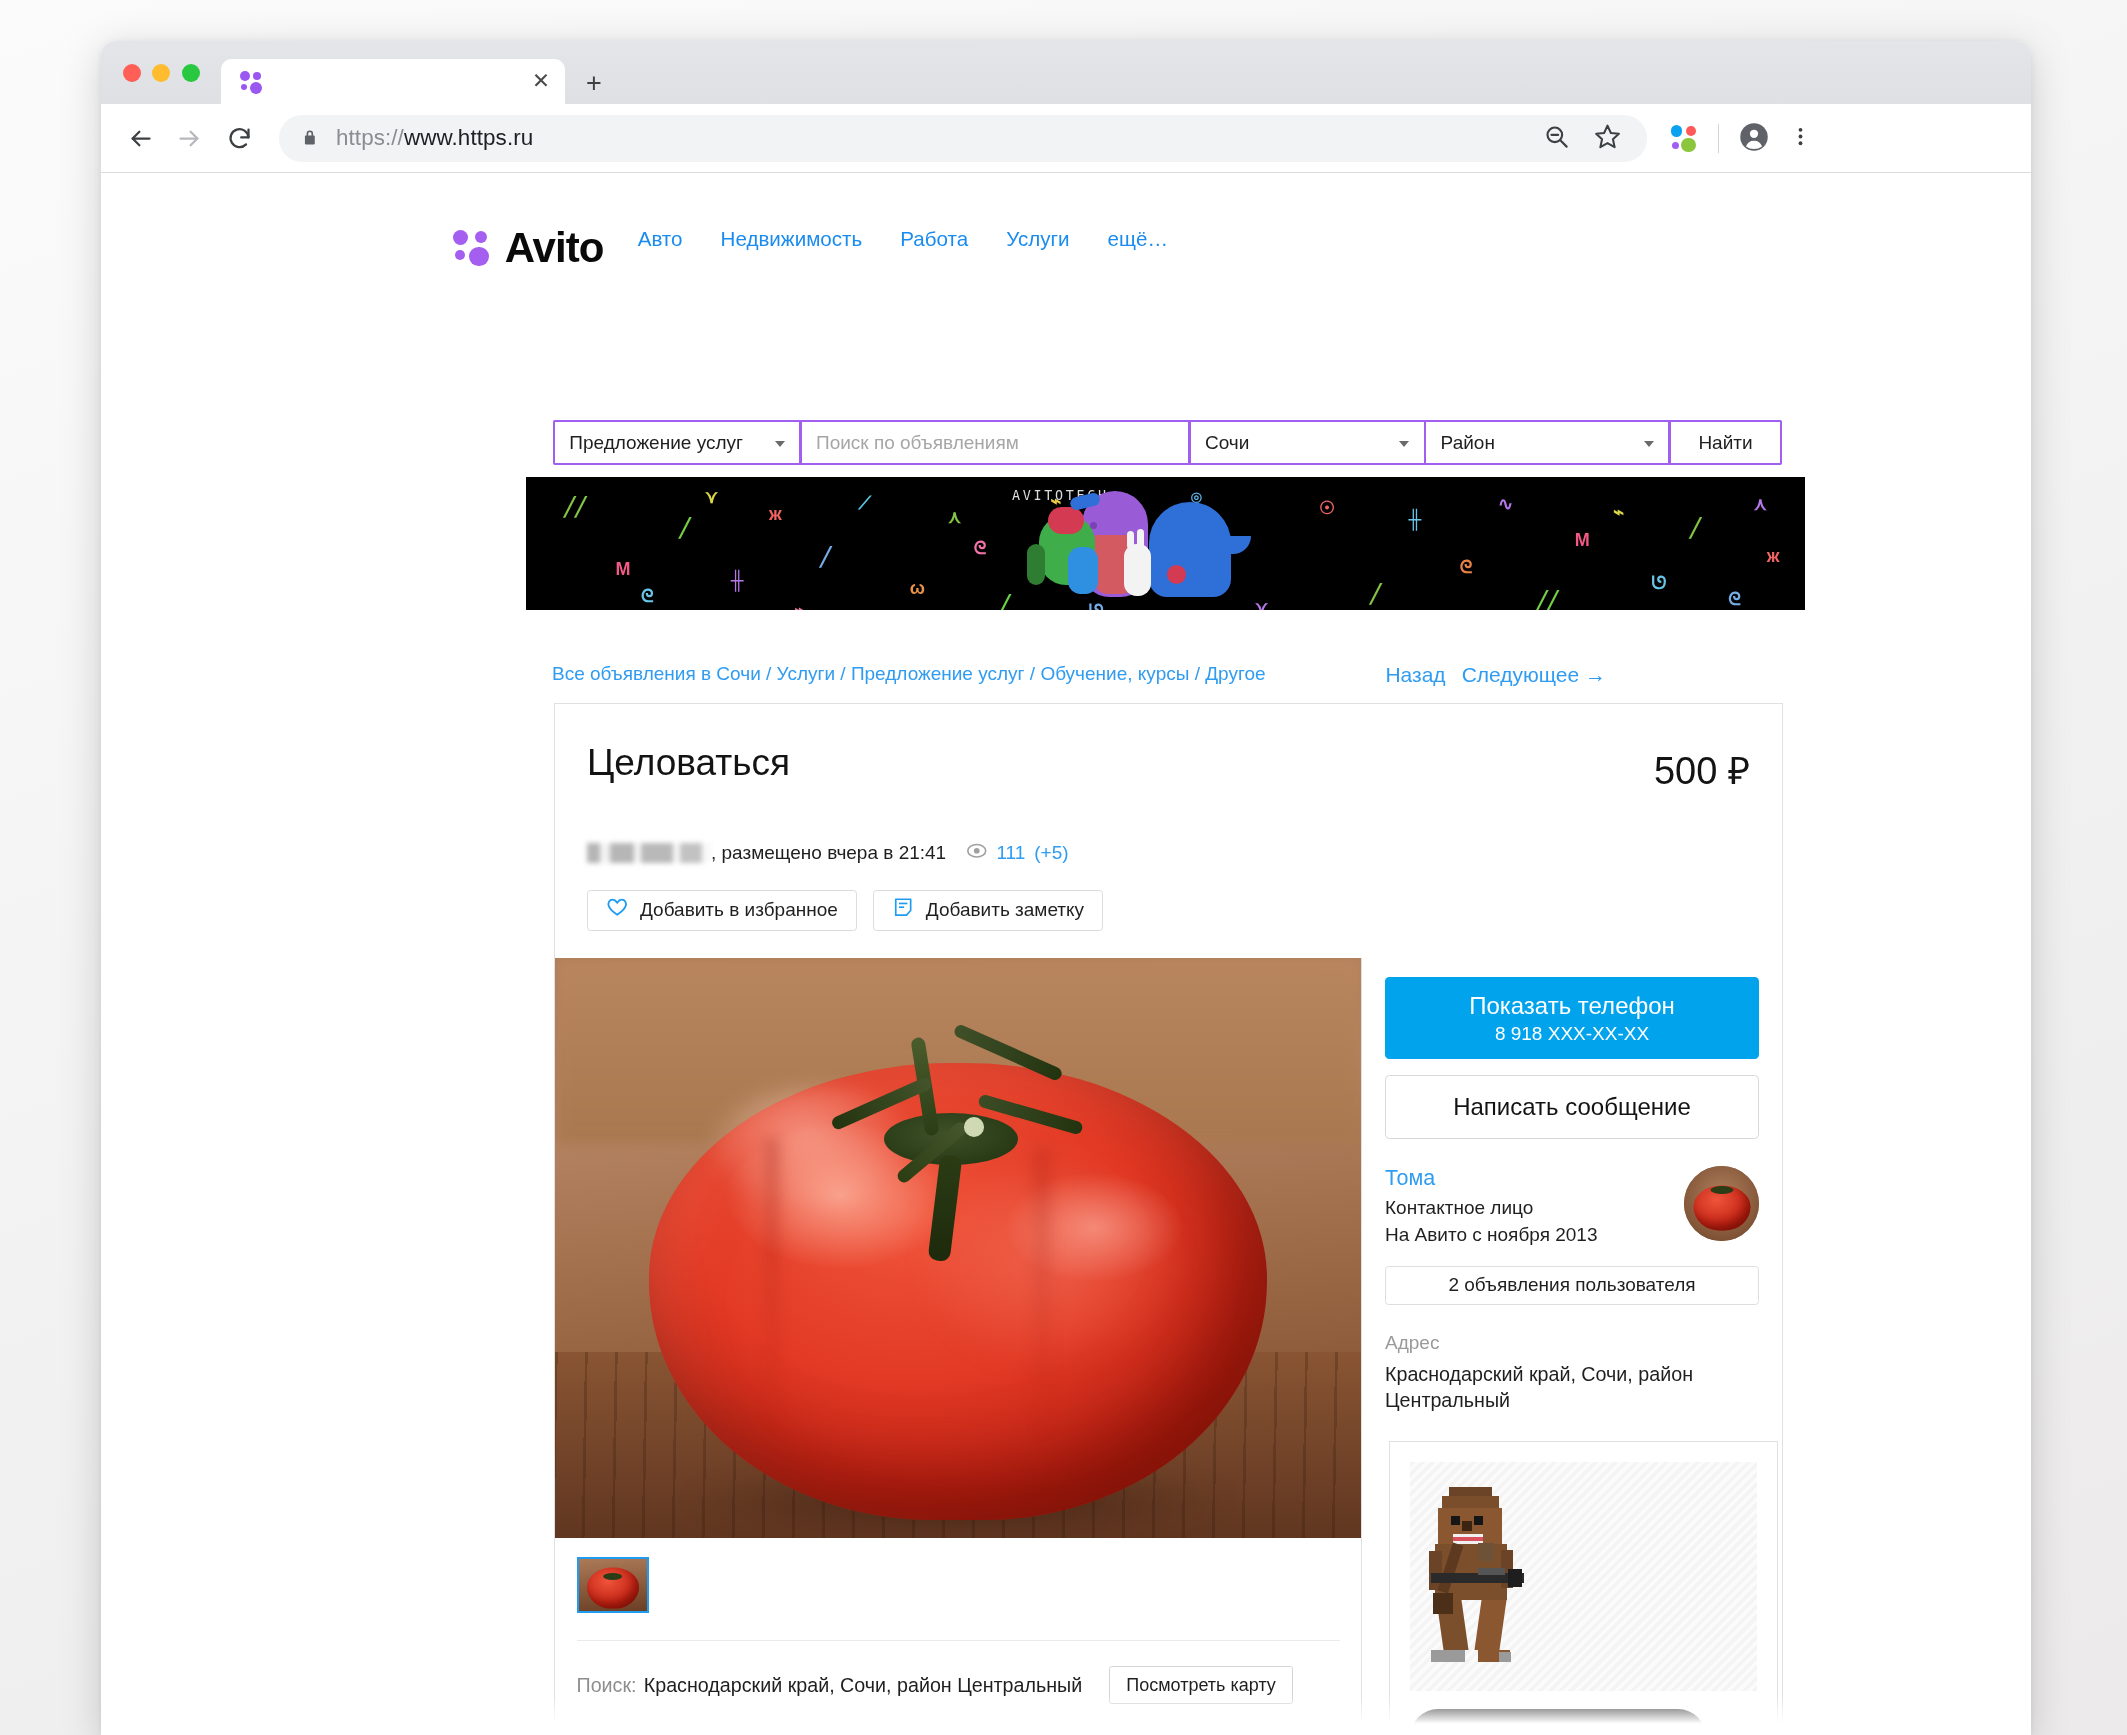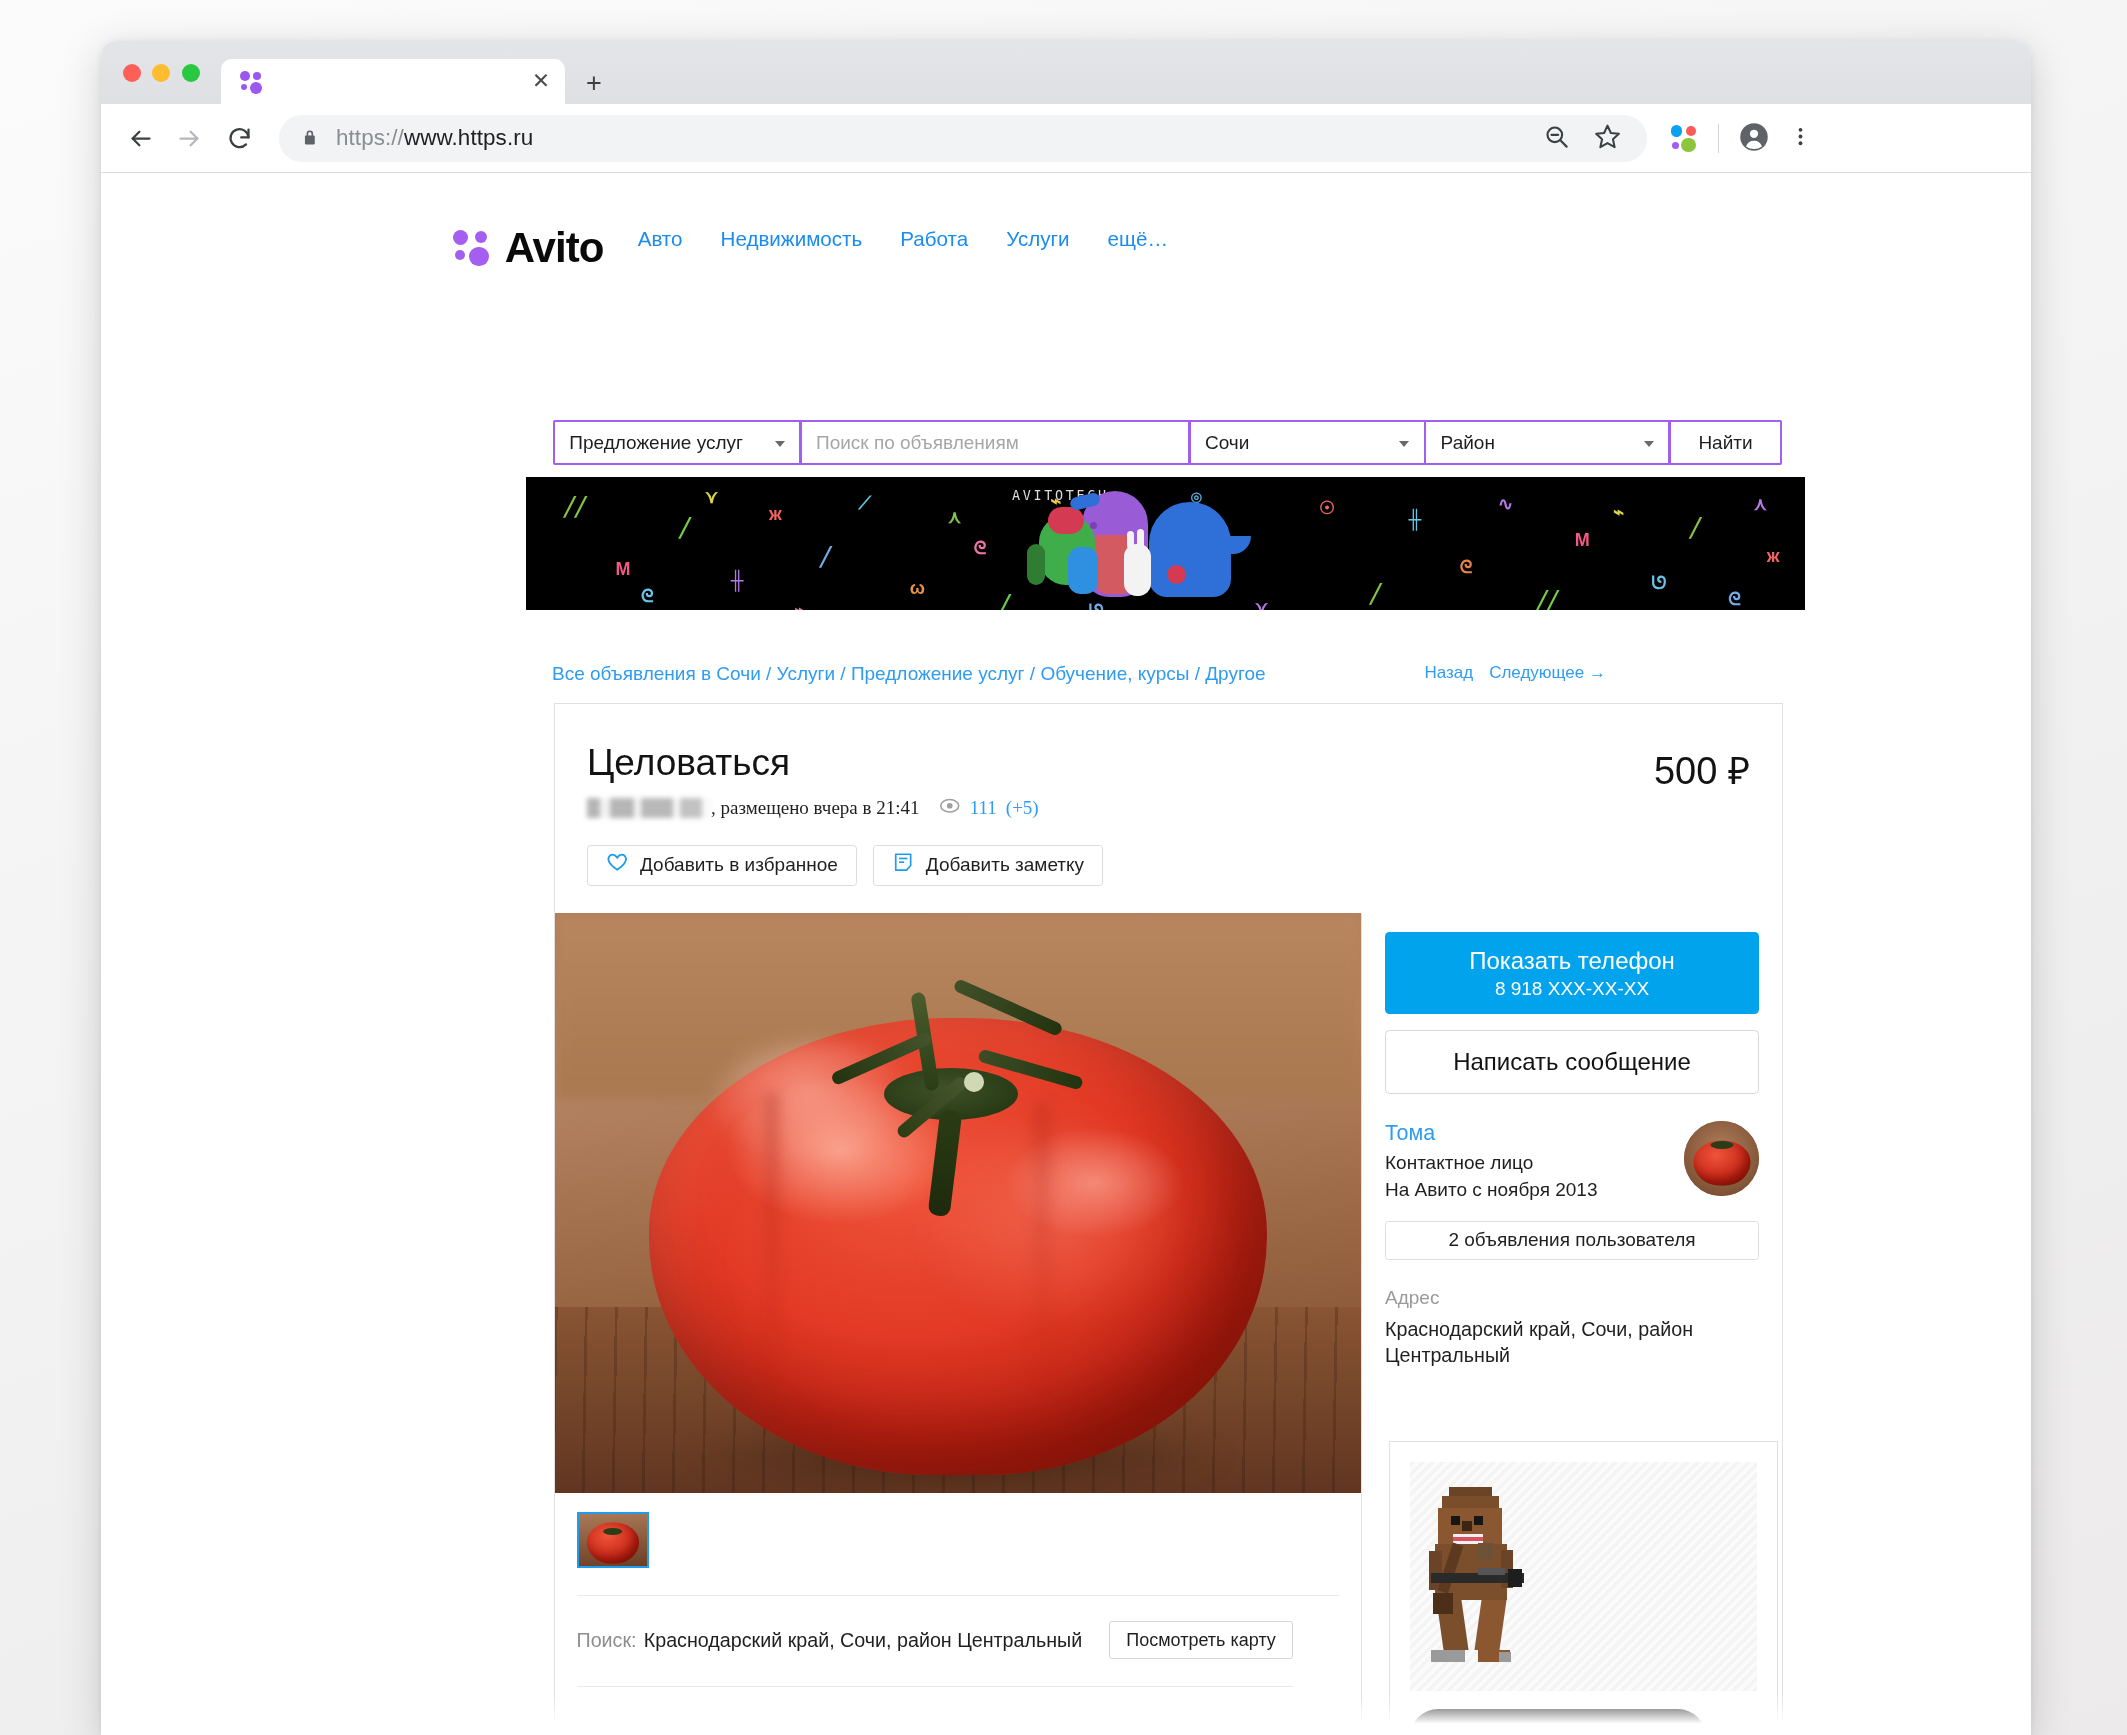--- a/index.html
+++ b/index.html
@@ -170,39 +170,39 @@
 
   
   .crumbs {
     position: absolute; left: 451px; top: 490px;
     font-size: 19px; color: #2f9cf2;
   }
   .crumbs a { color: #2f9cf2; text-decoration: none; }
   .crumbs .sep { color: #2f9cf2; }
   .pager {
     position: absolute; right: 425px; top: 490px;
-    font-size: 17px; color: #2f9cf2;
+    font-size: 21px; color: #2f9cf2;
     display: flex; gap: 16px;
   }
   .pager a { color: #2f9cf2; text-decoration: none; }
 
   
   .card {
     position: absolute; left: 453px; top: 530px;
     width: 1229px;
     border: 0.9px solid #e0e0e0;
     background: #fff;
   }
   .card-head { display: flex; padding: 39px 32px 0 32px; }
   .ad-title { font-size: 37px; color: #131313; font-weight: 400; line-height: 1.1; }
   .ad-price { margin-left: auto; font-size: 38px; color: #131313; white-space: nowrap; }
   .meta-row {
     display: flex; align-items: center;
-    padding: 0 32px; 
-    font-size: 19px; color: #1f1f1f; font-family: Liberation Serif, serif;
+    padding: 0 32px; margin-top: 45px;
+    font-size: 19px; color: #1f1f1f;
   }
   .blurname {
     display: inline-block; width: 124px; height: 19.7px;
     background: linear-gradient(90deg,
       rgba(120,120,120,0.55) 0 12.5px, rgba(220,220,220,0.35) 12.5px 23px,
       rgba(110,110,110,0.5) 23px 47px, rgba(225,225,225,0.3) 47px 54px,
       rgba(115,115,115,0.5) 54px 86px, rgba(230,230,230,0.3) 86px 93px,
       rgba(120,120,120,0.45) 93px 115px, rgba(235,235,235,0.3) 115px 124px);
     filter: blur(2.9px);
     vertical-align: -2.7px;

